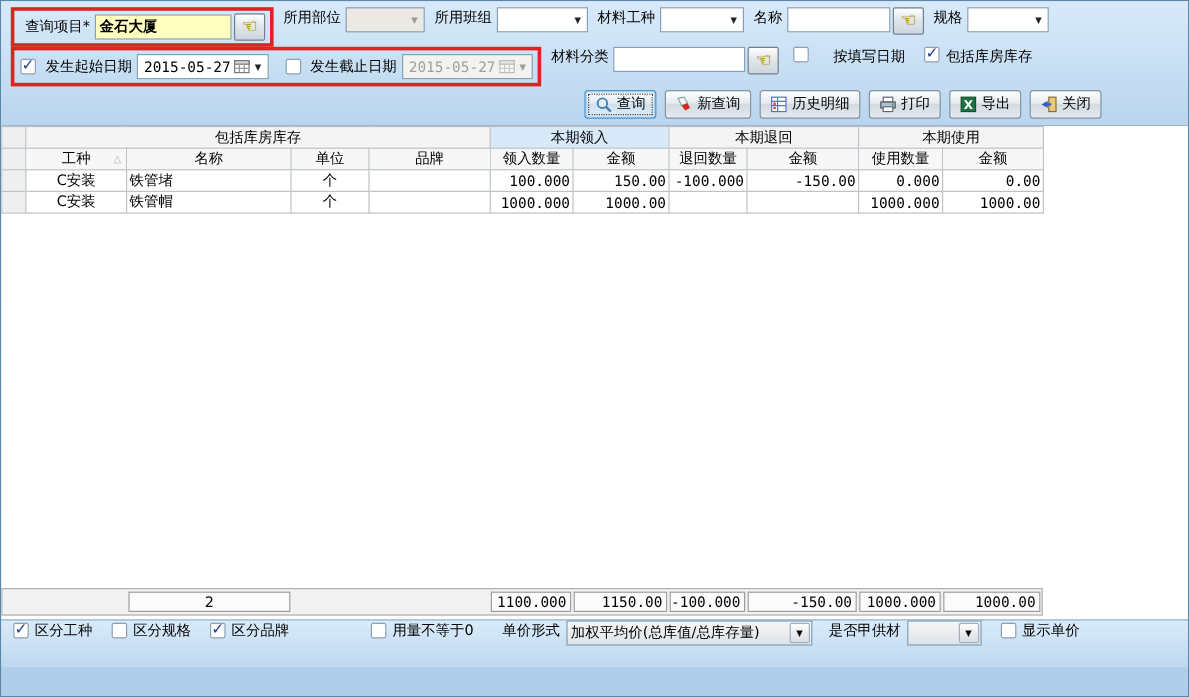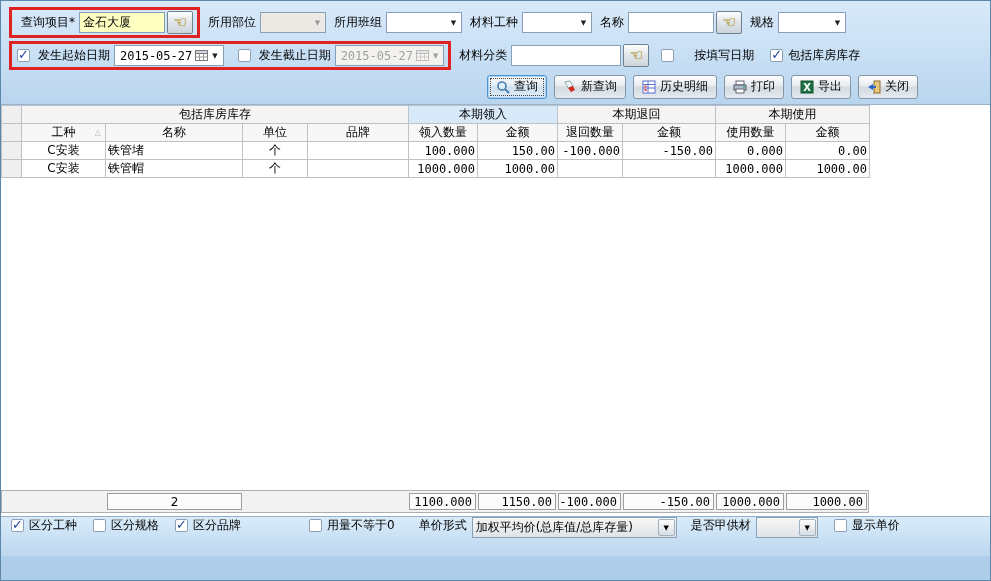--- a/index.html
+++ b/index.html
@@ -12,21 +12,21 @@
   .winbtns { position:absolute; right:10px; top:0; display:flex; }
   .winbtn { width:29px; height:19px; border:1px solid #40607c; border-top:none; border-radius:0 0 4px 4px; background:linear-gradient(#fdfefe,#e3ecf4 45%,#c6d5e3 50%,#dde9f4); display:flex; align-items:center; justify-content:center; margin-left:0; }
   .winbtn + .winbtn { margin-left:1px; }
   .winbtn.close { width:45px; background:linear-gradient(#f2b5a2,#e3structure 45%,#d95f3f); background:linear-gradient(#f4b7a4,#e0765a 45%,#c94f33 50%,#dd7a5a); border-color:#6e2014; color:#fff; font-weight:bold; }
   .ic-min { width:10px; height:3px; background:#46617a; margin-top:7px; }
   .ic-max { width:9px; height:8px; border:2px solid #46617a; background:#fff; }
   .ic-close { color:#fff; font-size:12px; font-weight:bold; text-shadow:0 1px 1px #7c2a16; }
 
   
   .filter-panel { height:103px; padding:5px 8px 0; background:linear-gradient(#d8eafa,#b9d5ee); }
-  .frow { display:flex; align-items:center; height:33px; }
+  .frow { display:flex; height:33px; }
   .lbl { white-space:nowrap; margin:0 4px 0 8px; }
   .txt { height:21px; border:1px solid #86a0b8; background:#fff; font:12px "DejaVu Sans", sans-serif; padding:0 3px; }
   .txt.yellow { background:#ffffc2; }
   .combo { height:21px; border:1px solid #86a0b8; background:#fff; display:flex; align-items:center; justify-content:flex-end; position:relative; }
   .combo .arr { width:15px; text-align:center; font-size:7px; color:#222; }
   .combo.disabled { background:#ece9e4; }
   .combo.disabled .arr { color:#9a9a9a; }
   .redbox { display:flex; align-items:center; border:3px solid #e02222; padding:1px 4px 1px 1px; background:transparent; }
   .handbtn { width:26px; height:23px; margin-left:2px; border:1px solid #70808f; border-radius:2px; background:linear-gradient(#fefefe,#dfe5ea 50%,#cdd5dc); display:flex; align-items:center; justify-content:center; cursor:pointer; }
   .hand-glyph { color:#c79a08; font-size:15px; line-height:1; text-shadow:0 0 1px #7a5c00; }
@@ -76,21 +76,21 @@
 <body>
 
 <div class="window">
 
 
   <div class="filter-panel">
 
     <div class="frow">
       <div class="redbox">
         <span class="lbl">查询项目*</span>
-        <input class="txt yellow" style="width: 86px;" value="金石大厦">
+        <input class="txt yellow" style="width: 114px; font-weight: bold;" value="金石大厦">
         <div class="handbtn">
             <span class="hand-glyph">☜</span>
           </div>
       </div>
       <span class="lbl">所用部位</span>
       <div class="combo disabled" style="width:66px;">
           <span class="arr">▼</span>
         </div>
       <span class="lbl">所用班组</span>
       <div class="combo" style="width:76px;">

